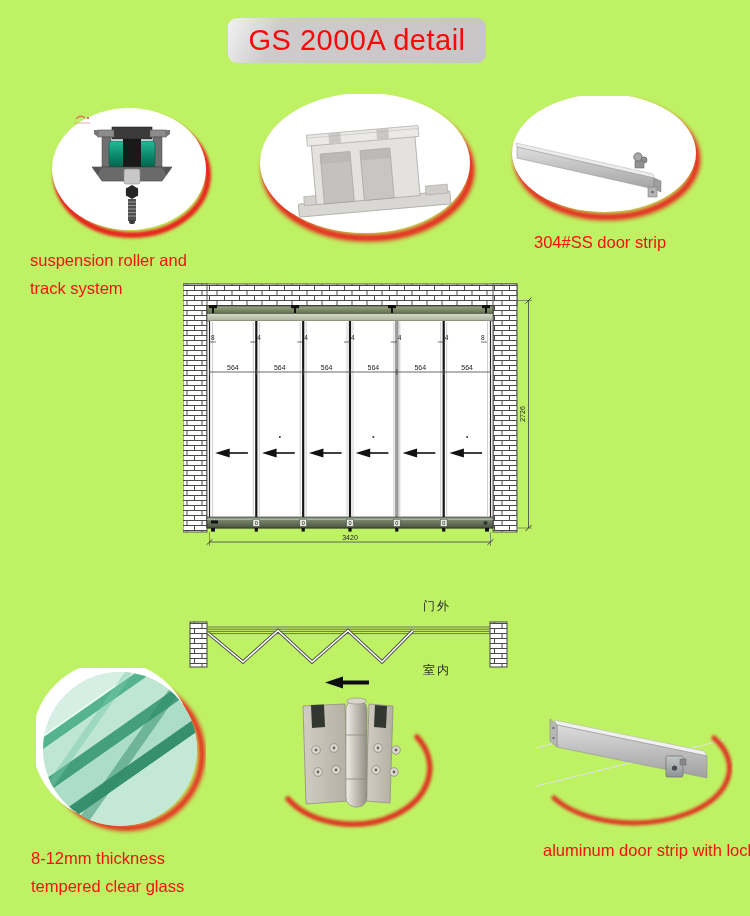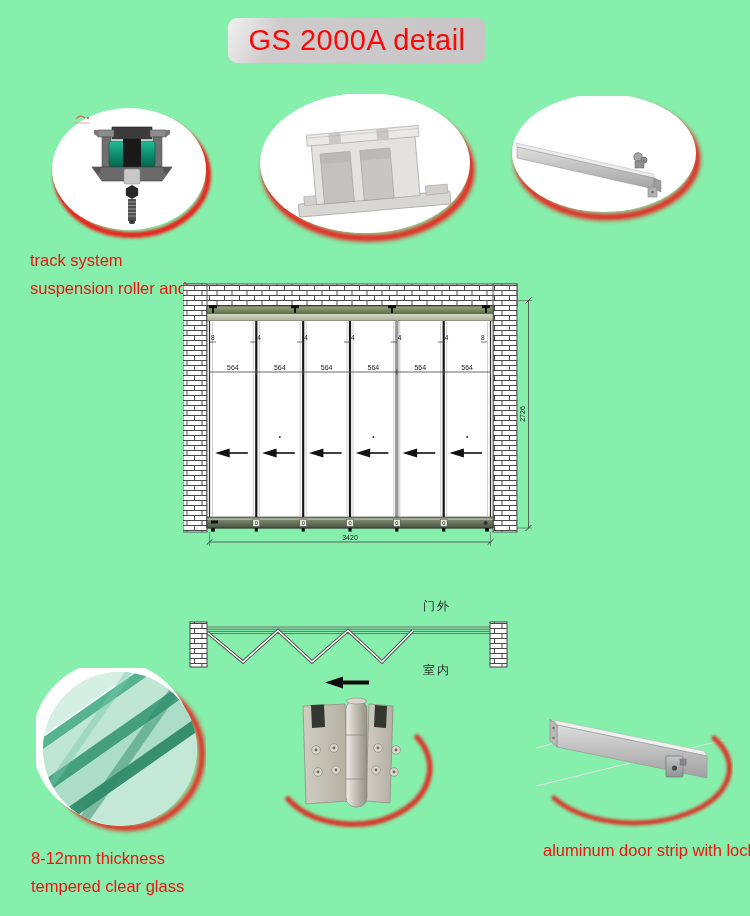--- a/index.html
+++ b/index.html
@@ -1,16 +1,16 @@
 <!DOCTYPE html>
 <html><head>
 <meta charset="utf-8">
 <style>
   html,body{margin:0;padding:0;background:#fff;}
-  .stage{position:relative;width:750px;height:916px;background:#86efac;overflow:hidden;
+  .stage{position:relative;width:750px;height:916px;background:#bef264;overflow:hidden;
          font-family:"Liberation Sans",sans-serif;}
   .abs{position:absolute;}
   .banner{position:absolute;left:228px;top:18px;width:258px;height:45px;border-radius:9px;
           background:linear-gradient(115deg,#f3f2f2 0%,#cdcbcb 20%,#c7c5c5 100%);
           display:flex;align-items:center;justify-content:center;}
   .banner span{color:#fb0707;font-size:29px;letter-spacing:0.5px;}
   .caption{position:absolute;color:#f21212;font-size:16.5px;line-height:28px;white-space:nowrap;}
   svg{display:block;}
   text{font-family:"Liberation Sans",sans-serif;}
 </style>
@@ -56,22 +56,22 @@
       <polygon points="42,64 52,64 48,72" fill="#555"></polygon>
       <polygon points="122,64 112,64 116,72" fill="#555"></polygon>
       <rect x="74" y="66" width="16" height="15" rx="2" fill="#c8c8c8" stroke="#8a8a8a" stroke-width="0.6"></rect>
       <polygon points="75.9,85.5 75.9,92.5 82,96 88.1,92.5 88.1,85.5 82,82" fill="#262626"></polygon>
       <rect x="78" y="96" width="8" height="22" fill="#4f4f4f"></rect>
       <path d="M78 99H86 M78 102.5H86 M78 106H86 M78 109.5H86 M78 113H86" stroke="#a9a9a9" stroke-width="0.8"></path>
       <rect x="79" y="117" width="6" height="4" rx="2" fill="#3a3a3a"></rect>
     </g>
   </svg>
   <div class="caption" style="left:30px;top:246px">
+    <div>suspension roller and</div>
     <div>track system</div>
-    <div>suspension roller and</div>
   </div>
 
   <svg class="abs" style="left:256px;top:94px" width="224" height="152" viewBox="0 0 224 152">
     <defs>
         <filter id="bl2" x="-30%" y="-30%" width="160%" height="160%">
           <feGaussianBlur stdDeviation="2"></feGaussianBlur>
         </filter>
       </defs>
     <ellipse cx="112" cy="76" rx="103" ry="68" fill="none" stroke="#e8241a" stroke-width="7" filter="url(#bl2)"></ellipse>
     <ellipse cx="109" cy="69" rx="105" ry="70" fill="#ffffff"></ellipse>
@@ -107,20 +107,23 @@
       <circle cx="128" cy="61" r="4.2" fill="#a8a8a8" stroke="#6e6e6e" stroke-width="0.8"></circle>
       <circle cx="134" cy="64" r="3" fill="#8f8f8f" stroke="#666" stroke-width="0.8"></circle>
       <rect x="125" y="65" width="9" height="7" fill="#919191" stroke="#6e6e6e" stroke-width="0.6"></rect>
       <polygon points="6,47 143,78 144,82 7,51" fill="#ececec" stroke="#b0b0b0" stroke-width="0.5"></polygon>
       <polygon points="7,51 144,82 144,93 7,62" fill="url(#barG2)" stroke="#999" stroke-width="0.6"></polygon>
       <polygon points="144,82 151,85 151,96 144,93" fill="#9e9e9e" stroke="#7c7c7c" stroke-width="0.5"></polygon>
       <rect x="138" y="91" width="9" height="10" fill="#b3b3b3" stroke="#848484" stroke-width="0.6"></rect>
       <circle cx="142.5" cy="96" r="1.2" fill="#666"></circle>
     </g>
   </svg>
+  <div class="caption" style="left:534px;top:228px">
+    <div>304#SS door strip</div>
+  </div>
 
   <svg class="abs" style="left:183px;top:280px" width="360" height="270" viewBox="0 0 360 270">
     <defs>
       <pattern id="brickM" width="15" height="10" patternUnits="userSpaceOnUse">
         <rect width="15" height="10" fill="#ffffff"></rect>
         <path d="M0 0.5 H15 M0 5.5 H15" stroke="#4a4a4a" stroke-width="1"></path>
         <path d="M4 0.5 V5.5 M11.5 5.5 V10" stroke="#4a4a4a" stroke-width="1"></path>
       </pattern>
       <linearGradient id="tg" x1="0" y1="0" x2="0" y2="1">
         <stop offset="0" stop-color="#9aa884"></stop>

